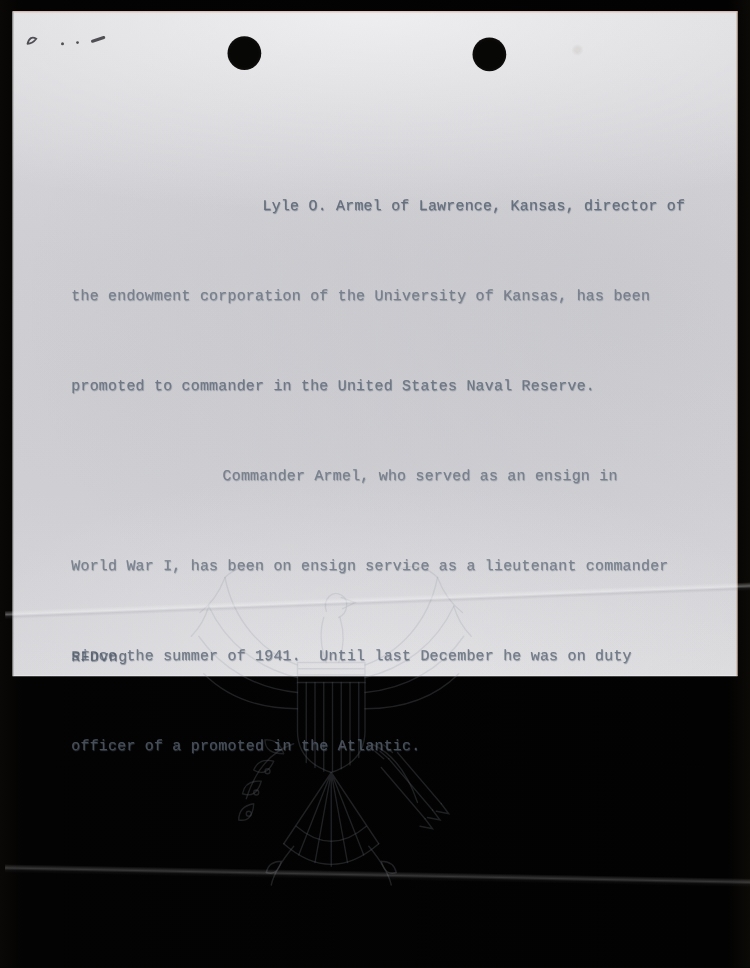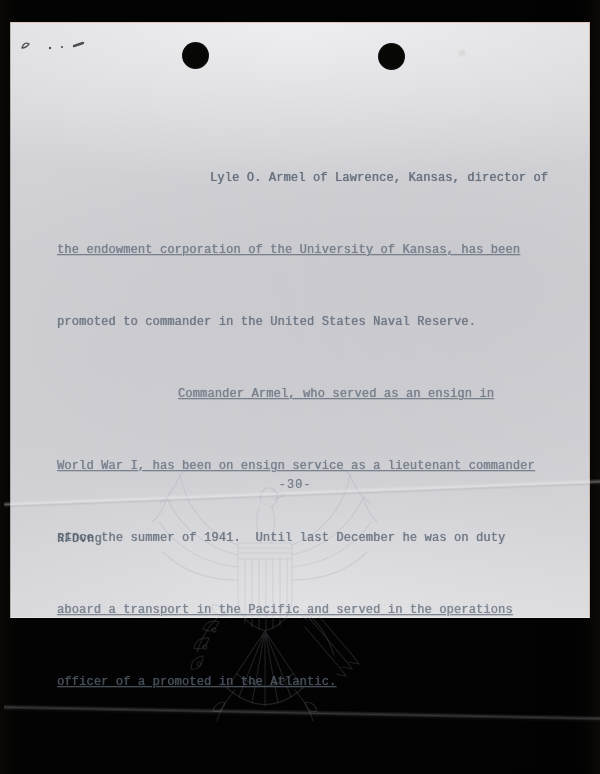--- a/index.html
+++ b/index.html
@@ -4,21 +4,21 @@
 <style>
   html,body{margin:0;padding:0;}
   body{
     width:600px;height:774px;position:relative;overflow:hidden;
     background:#060605;
     font-family:"Liberation Mono","DejaVu Sans Mono",monospace;
   }
   .scan-frame{position:absolute;inset:0;background:
     linear-gradient(90deg,#0a0806 0,#030303 3%,#020202 97%,#0c0a07 100%);}
   .paper{
-    position:absolute;left:10px;top:22px;width:580px;height:596px;
+    position:absolute;left:10px;top:9px;width:580px;height:532px;
     background:
       radial-gradient(circle at 167px 702px, rgba(164,142,110,.28) 0 2px, transparent 5px),
       radial-gradient(circle at 96px 693px, rgba(120,110,95,.16) 0 2px, transparent 4px),
       radial-gradient(circle at 452px 31px, rgba(140,120,100,.12) 0 2px, transparent 5px),
       radial-gradient(900px 260px at 50% 0%, rgba(242,242,244,.85), transparent 62%),
       radial-gradient(700px 500px at 85% 45%, rgba(118,120,132,.10), transparent 70%),
       radial-gradient(820px 620px at 12% 58%, rgba(122,124,136,.09), transparent 72%),
       radial-gradient(500px 240px at 50% 100%, rgba(238,238,240,.55), transparent 70%),
       linear-gradient(#dbdbde,#d4d4d8 38%,#d5d5d9 72%,#dcdcdf);
     box-shadow:
@@ -32,21 +32,21 @@
   .hole-left{left:172px;top:20px;}
   .hole-right{left:368px;top:21px;}
   .typed{position:absolute;left:47px;top:96px;width:486px;
     font-size:12px;line-height:24px;letter-spacing:.15px;
     color:#5e6876;opacity:.92;
     text-shadow:.4px .4px .8px rgba(94,105,120,.75), -.2px 0 .5px rgba(94,105,120,.35);
     white-space:pre;}
   .typed .line{height:24px;}
   .ind-a{text-indent:153px;}
   .ind-b{text-indent:121px;}
-  .f1{opacity:.82;text-decoration:underline;} .f2{opacity:.9;}
+  .f1{opacity:.82;} .f2{opacity:.9;}
   .endmark{position:absolute;left:47px;top:456px;width:476px;text-align:center;
     font-size:12px;color:#5e6876;opacity:.8;letter-spacing:1px;
     text-shadow:.4px .4px .8px rgba(94,105,120,.7);white-space:pre;}
   .initials{position:absolute;left:47px;top:510px;font-size:12px;color:#555f6d;
     opacity:.85;letter-spacing:.3px;
     text-shadow:.4px .4px .8px rgba(85,95,109,.7);white-space:pre;}
   .watermark{position:absolute;left:105px;top:418px;width:300px;height:290px;opacity:.5;}
   .crease{position:absolute;left:-6px;width:600px;height:7px;pointer-events:none;
     background:linear-gradient(to bottom,rgba(255,255,255,0) 0,rgba(250,250,252,.35) 45%,rgba(110,112,124,.14) 70%,rgba(255,255,255,0) 100%);}
   .crease-1{top:468px;transform:rotate(-2.2deg);}
@@ -121,28 +121,26 @@
     </g>
   </svg>
 
   <div class="typed">
     <div class="line ind-a">Lyle O. Armel of Lawrence, Kansas, director of</div>
     <div class="line f1">the endowment corporation of the University of Kansas, has been</div>
     <div class="line f2">promoted to commander in the United States Naval Reserve.</div>
     <div class="line ind-b f1">Commander Armel, who served as an ensign in</div>
     <div class="line f1">World War I, has been on ensign service as a lieutenant commander</div>
     <div class="line f2">since the summer of 1941.  Until last December he was on duty</div>
-    <div class="line f1">aboard a transport in the Pacific and served in the operations</div>
     <div class="line f1">officer of a promoted in the Atlantic.</div>
     
     
     
     
     
   </div>
 
-  <div class="endmark">-30-</div>
 
   <div class="initials">RFDvng</div>
 
   <div class="crease crease-1"></div>
   <div class="crease crease-2"></div>
 </div>
 
 </body></html>

